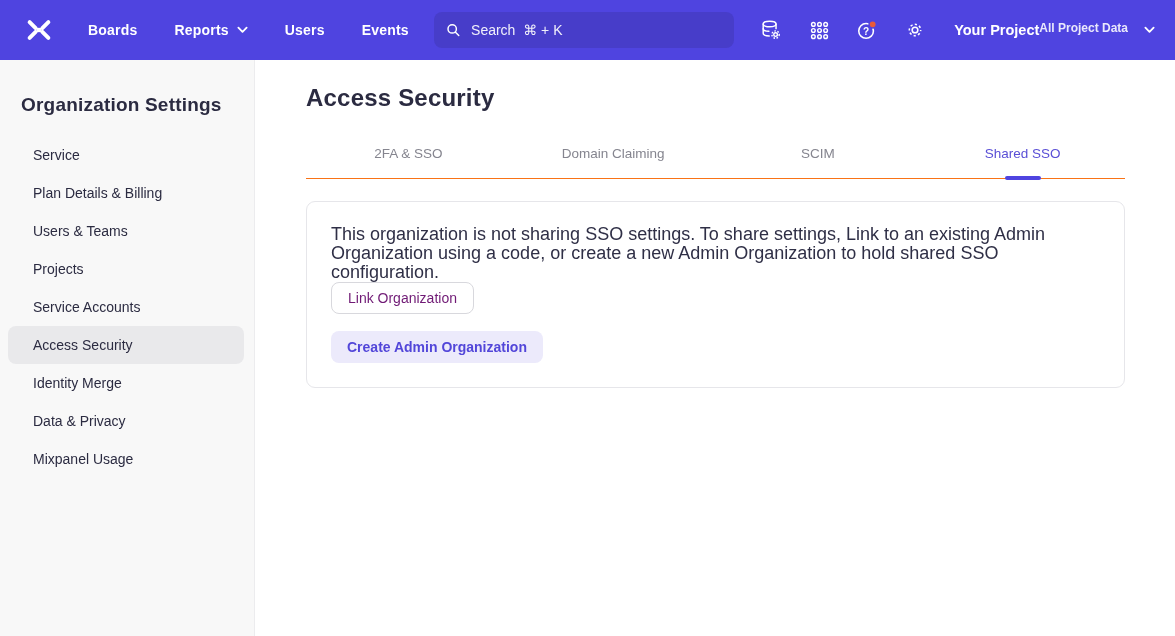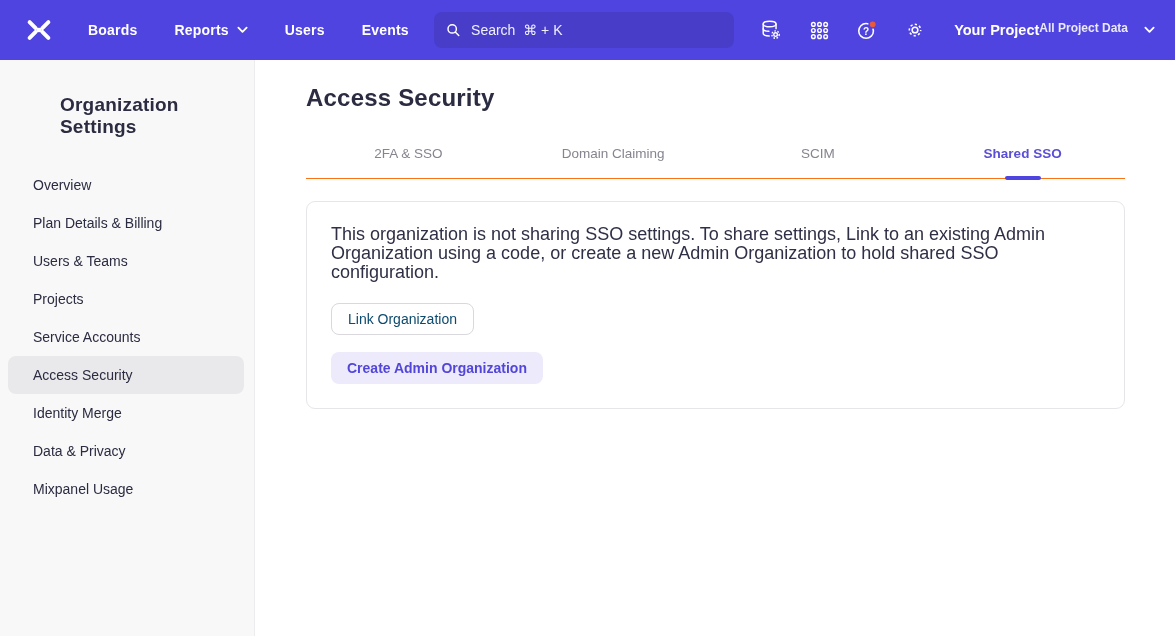--- a/index.html
+++ b/index.html
@@ -52,21 +52,21 @@
 
   
   .sidebar {
     width: 255px; min-width: 255px;
     background: #f8f8f8;
     border-right: 1px solid #ececee;
     padding-top: 34px;
   }
   .sidebar-title {
     font-size: 19px; font-weight: 700; color: #2b2b41;
-    padding-left: 60px; margin-bottom: 28px; letter-spacing: .2px;
+    padding-left: 21px; margin-bottom: 20px; letter-spacing: .2px;
   }
   .sidebar-section-label {
     font-size: 13px; font-weight: 700; color: #71717d;
     padding-left: 15px; margin-bottom: 18px;
   }
   .sidebar-nav { list-style: none; }
   .sidebar-item {
     height: 38px; display: flex; align-items: center;
     margin: 0 10px 0 8px; padding-left: 25px;
     font-size: 14px; color: #2b2b41; border-radius: 8px;
@@ -80,21 +80,21 @@
 
   .tabs {
     display: flex; margin-top: 20px;
     border-bottom: 1px solid #f97316;
   }
   .tab {
     flex: 1; text-align: center; position: relative;
     padding: 14px 0 17px 0;
     font-size: 13.5px; color: #85858f; cursor: pointer;
   }
-  .tab.active { color: #5a4fd6; font-weight: 700; }
+  .tab.active { color: #5a4fd6; font-weight: 400; }
   .tab-underline {
     position: absolute; left: 50%; transform: translateX(-50%);
     bottom: -2px; width: 36px; height: 4px; border-radius: 2px;
     background: #4f44e0;
   }
 
   .card {
     margin-top: 22px;
     border: 1px solid #e6e6ea;
     border-radius: 9px;
@@ -102,22 +102,21 @@
     background: #fff;
   }
   .card-desc { font-size: 18px; line-height: 19px; color: #2f2f46; max-width: 775px; }
   .btn {
     display: inline-flex; align-items: center;
     height: 32px; padding: 0 16px; border-radius: 8px;
     font-size: 14px; cursor: pointer;
     font-family: "Liberation Sans", sans-serif;
   }
   .btn-outline {
-    margin-top: 21px;
-    background: #fff; border: 1px solid #d8d8dd; color: #0c4a6e; font-weight: 500;
+    background: #fff; border: 1px solid #d8d8dd; color: #701a75; font-weight: 500;
   }
   .btn-soft {
     margin-top: 17px;
     background: #eceafb; border: none; color: #5246d9; font-weight: 700;
   }
   .btn-row { display: flex; flex-direction: column; align-items: flex-start; }
 </style>
 </head>
 <body>
 
@@ -216,21 +215,21 @@
       <path d="M1.5 1.5 L6 6 L10.5 1.5" fill="none" stroke="#fff" stroke-width="2" stroke-linecap="round" stroke-linejoin="round"></path>
     </svg>
   </div>
 </div>
 
 <div class="page-body">
 
   <div class="sidebar">
     <div class="sidebar-title">Organization Settings</div>
     <ul class="sidebar-nav">
-      <li class="sidebar-item">Overview</li>
+      <li class="sidebar-item">Service</li>
       <li class="sidebar-item">Plan Details &amp; Billing</li>
       <li class="sidebar-item">Users &amp; Teams</li>
       <li class="sidebar-item">Projects</li>
       <li class="sidebar-item">Service Accounts</li>
       <li class="sidebar-item active">Access Security</li>
       <li class="sidebar-item">Identity Merge</li>
       <li class="sidebar-item">Data &amp; Privacy</li>
       <li class="sidebar-item">Mixpanel Usage</li>
     </ul>
   </div>

